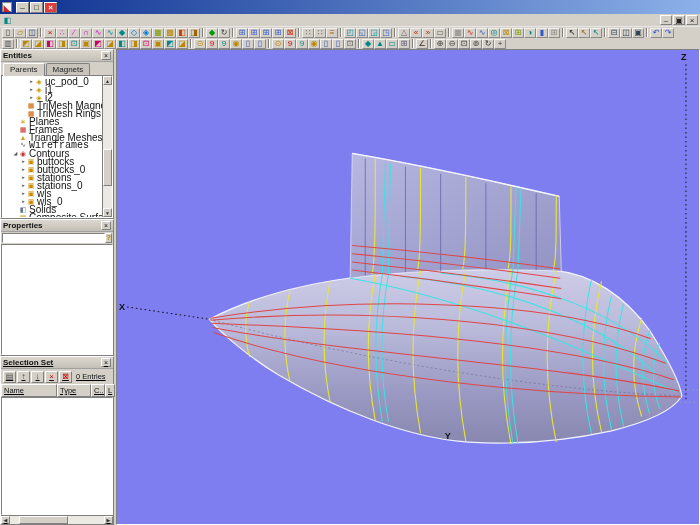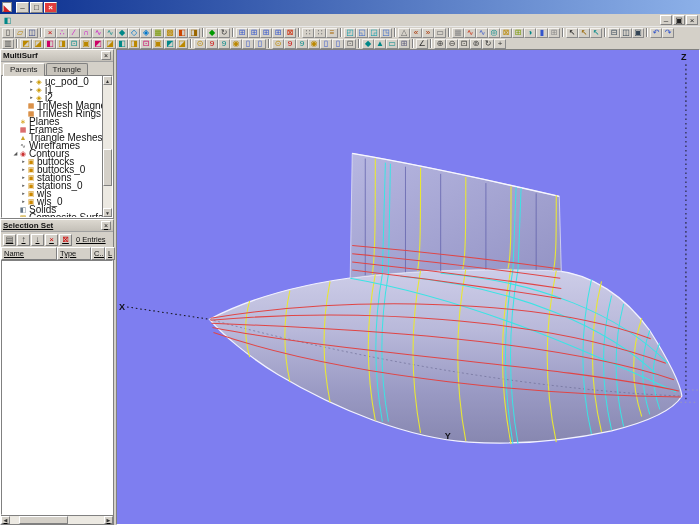--- a/index.html
+++ b/index.html
@@ -215,26 +215,26 @@
       <button class="tbtn" style="color: rgb(51, 51, 51);">⊚</button>
       <button class="tbtn" style="color: rgb(51, 51, 51);">↻</button>
       <button class="tbtn" style="color: rgb(51, 51, 51);">+</button>
     </div>
 
   <div class="main">
     <div class="leftcol">
 
       <div class="panel entities">
         <div class="phdr">
-          <span>MultiSurf</span>
+          <span>Entities</span>
           <button class="pclose">×</button>
         </div>
         <div class="tabs" id="entities-tabs">
             <div class="tab active">Parents</div>
-            <div class="tab">Triangle</div>
+            <div class="tab">Magnets</div>
           </div>
         <div class="treewrap">
           <div class="tree" id="entities-tree">
               <div class="trow" style="padding-left: 26px;">
                 <span class="texp">▸</span>
                 <span class="ticon" style="color: rgb(204, 153, 0);">◈</span>
                 <span class="tlbl">uc_pod_0</span>
               </div>
               <div class="trow" style="padding-left: 26px;">
                 <span class="texp">▸</span>
@@ -264,21 +264,21 @@
               <div class="trow" style="padding-left: 10px;">
                 <span class="texp"></span>
                 <span class="ticon" style="color: rgb(204, 51, 51);">▦</span>
                 <span class="tlbl">Frames</span>
               </div>
               <div class="trow" style="padding-left: 10px;">
                 <span class="texp"></span>
                 <span class="ticon" style="color: rgb(201, 162, 39);">▲</span>
                 <span class="tlbl">Triangle Meshes</span>
               </div>
-              <div class="trow" style="padding-left: 10px;">
+              <div class="trow" style="padding-left: 10px; font-family: Liberation Mono, monospace;">
                 <span class="texp"></span>
                 <span class="ticon" style="color: rgb(85, 85, 85);">∿</span>
                 <span class="tlbl">Wireframes</span>
               </div>
               <div class="trow" style="padding-left: 10px;">
                 <span class="texp">◢</span>
                 <span class="ticon" style="color: rgb(204, 51, 51);">◉</span>
                 <span class="tlbl">Contours</span>
               </div>
               <div class="trow" style="padding-left: 18px;">
@@ -325,20 +325,31 @@
           <div class="vsb">
             <div class="sbb">▲</div>
             <div class="sbtrack">
               <div class="sbthumb" style="top:52%;height:30%;"></div>
             </div>
             <div class="sbb">▼</div>
           </div>
         </div>
       </div>
 
+      <div class="panel properties">
+        <div class="phdr">
+          <span>Properties</span>
+          <button class="pclose">×</button>
+        </div>
+        <div class="prop-row">
+          <input value="" style="">
+          <button class="prop-help">?</button>
+        </div>
+        <div class="prop-body"></div>
+      </div>
 
       <div class="panel selection">
         <div class="phdr">
           <span>Selection Set</span>
           <button class="pclose">×</button>
         </div>
         <div class="selbar" id="selection-toolbar">
             <button class="selbtn" style="color: rgb(51, 51, 51);">▤</button>
             <button class="selbtn" style="color: rgb(51, 51, 51);">↑</button>
             <button class="selbtn" style="color: rgb(51, 51, 51);">↓</button>

